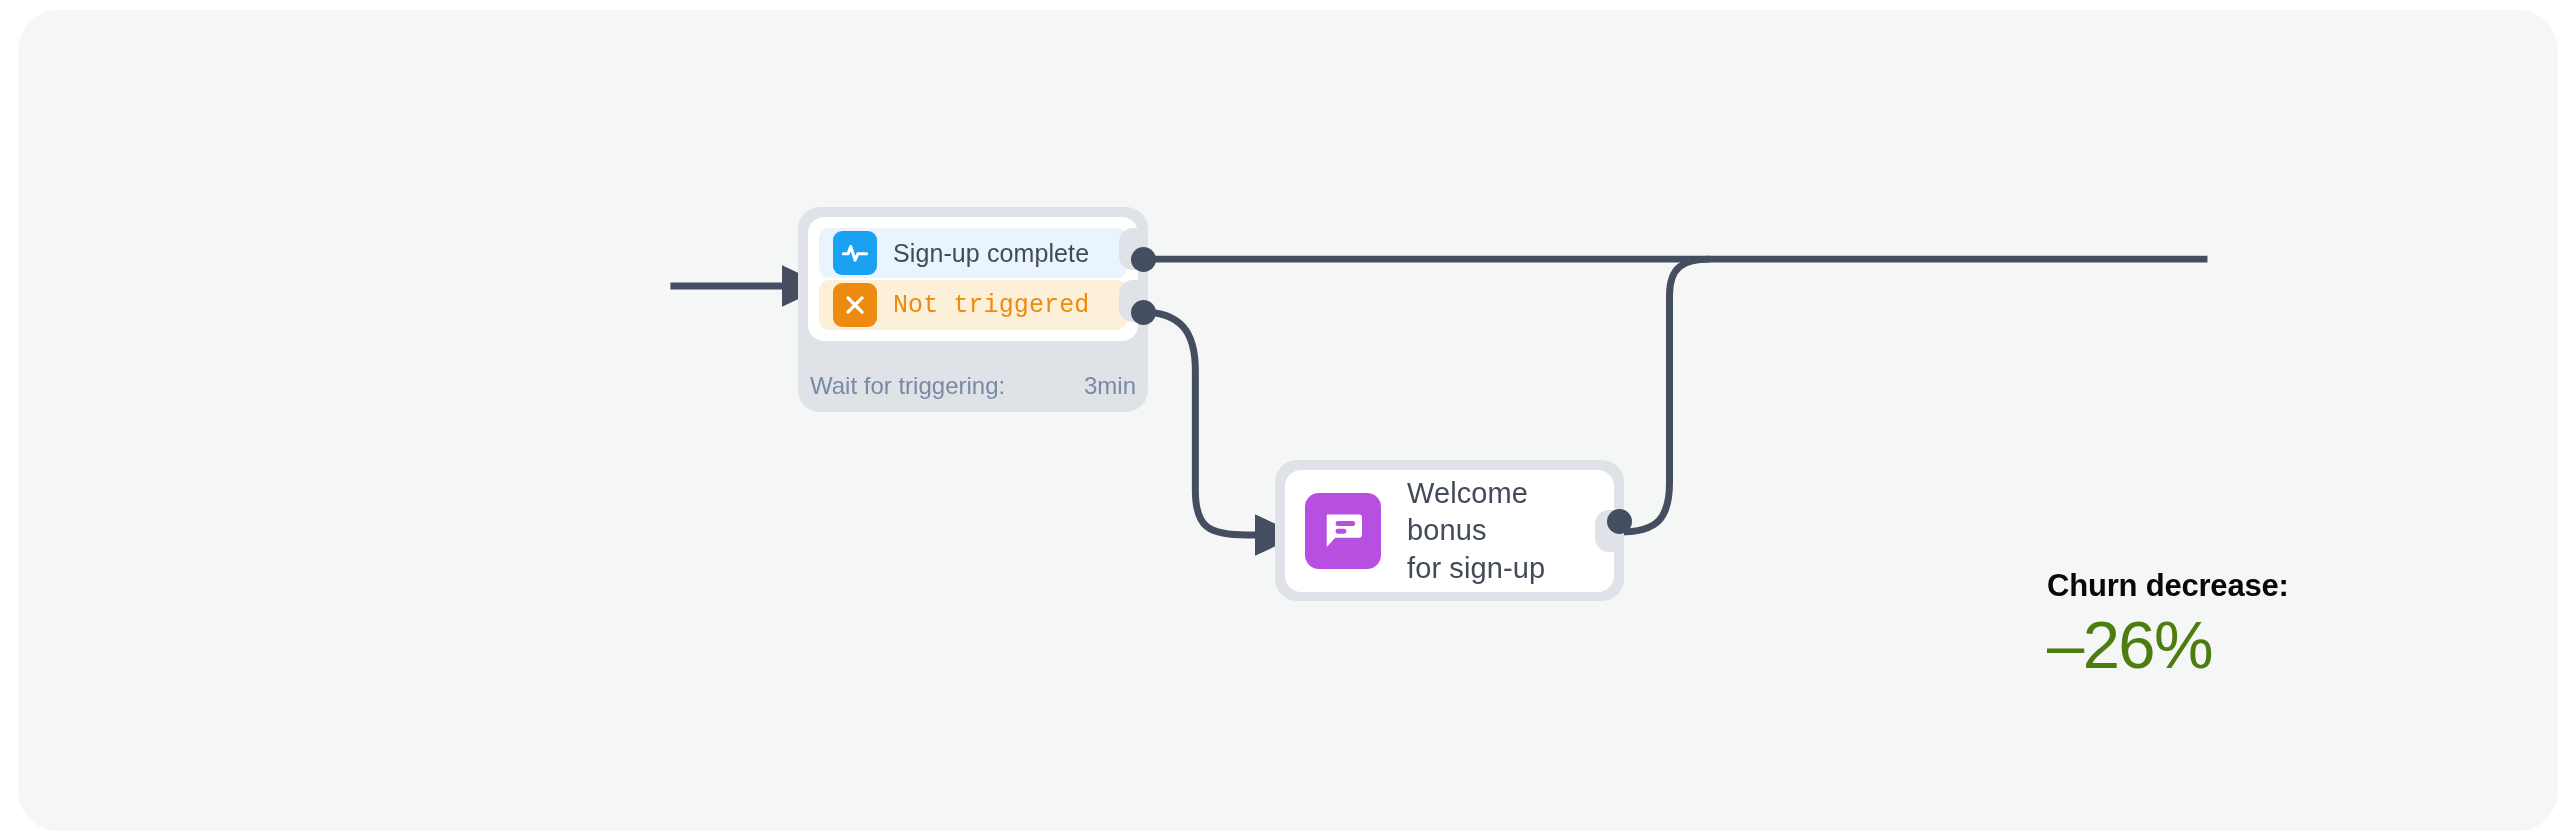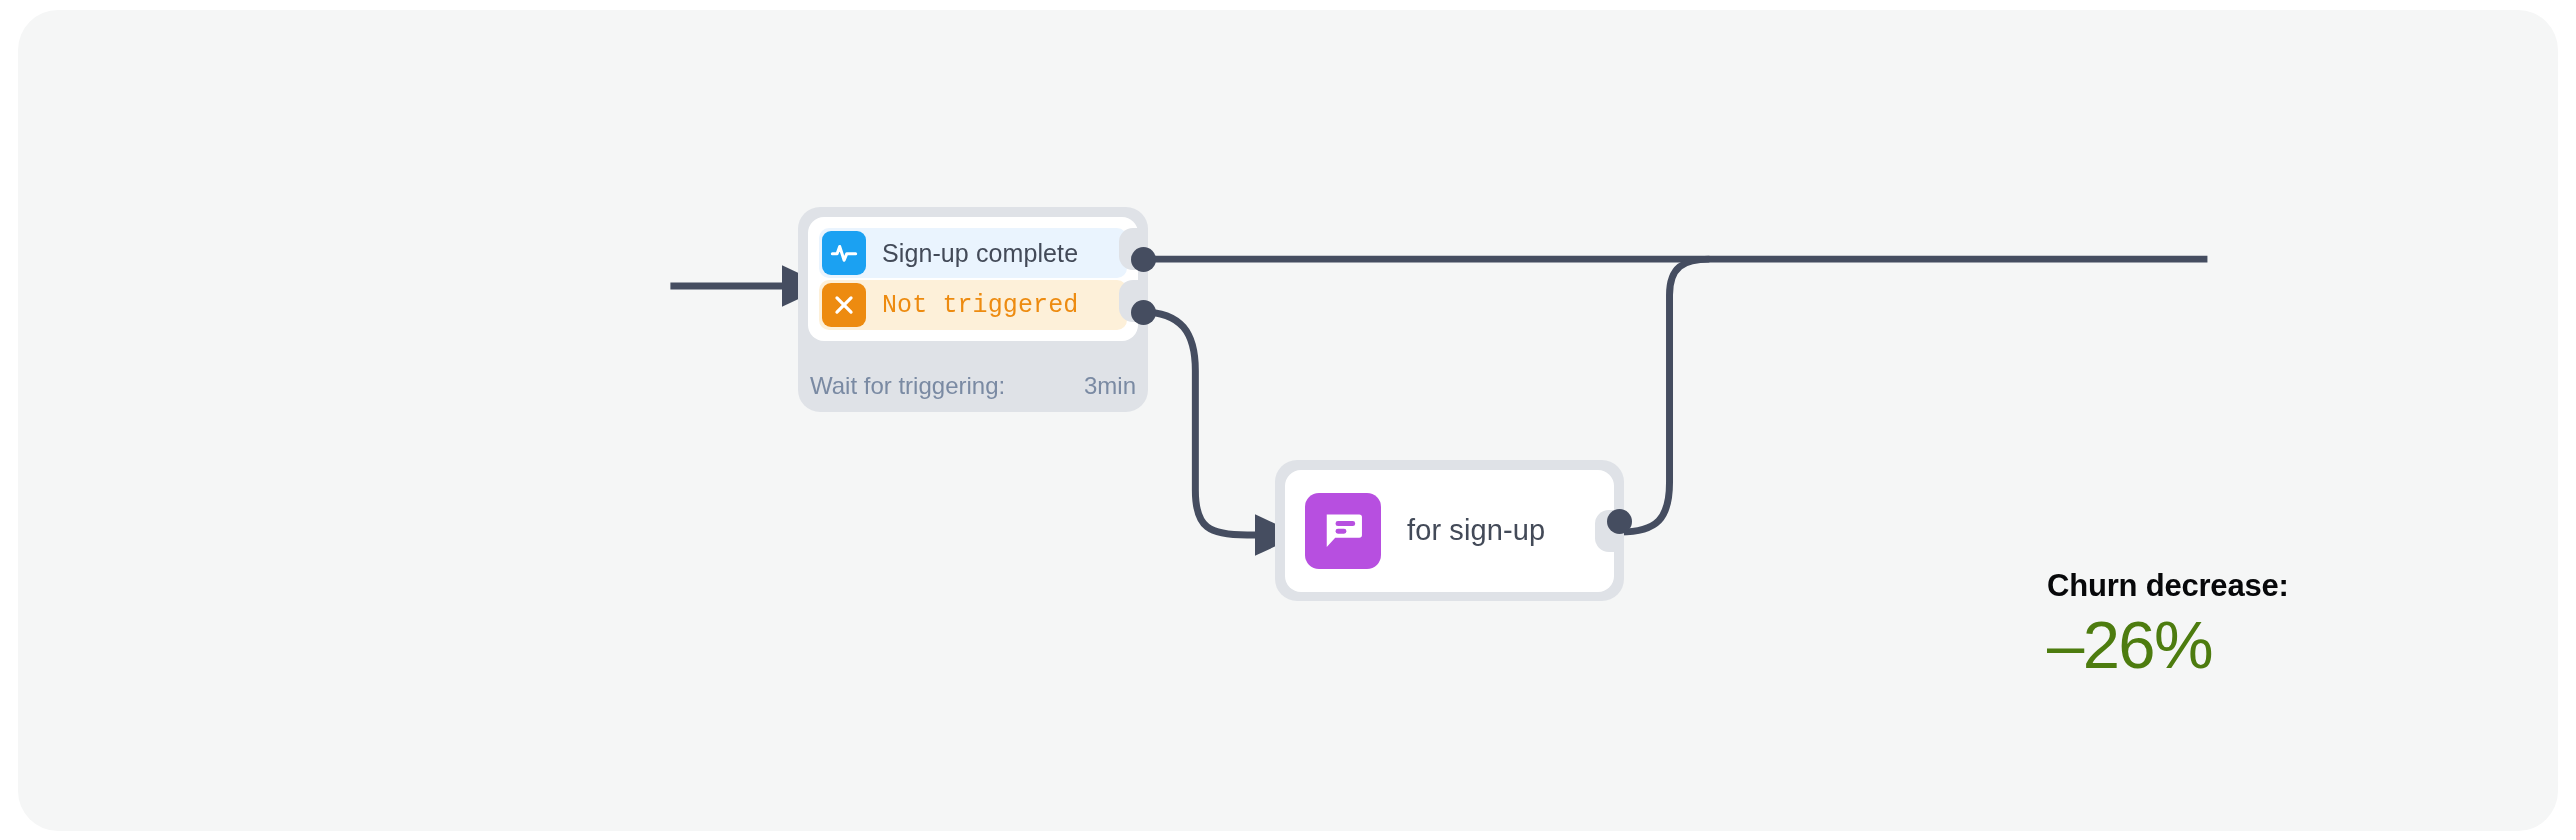--- a/index.html
+++ b/index.html
@@ -109,21 +109,21 @@
   #node-trigger .node-card {
     width: 330px;
     height: 124px;
     padding: 11px;
   }
   .branch-row {
     display: flex;
     align-items: center;
     height: 50px;
     border-radius: 10px;
-    padding-left: 3px;
+    padding-left: 14px;
     padding-right: 12px;
   }
   .branch-row + .branch-row { margin-top: 2px; }
   .branch-row.blue-row   { background: #eaf4fe; }
   .branch-row.orange-row { background: #fdf0d9; }
   .branch-label {
     margin-left: 16px;
     font-size: 25px;
     letter-spacing: 0.1px;
     white-space: nowrap;
@@ -270,20 +270,21 @@
       <div class="icon-tile purple">
         <svg width="44" height="42" viewBox="0 0 26 24" aria-hidden="true">
           <path d="M3.4 2.2 H22.6 A1.6 1.6 0 0 1 24.2 3.8 V14.4
                    A1.6 1.6 0 0 1 22.6 16 H8.4 L3.4 21.4 Z" fill="#ffffff"></path>
           <rect x="8.6" y="6.1" width="11.6" height="3.0" rx="1.4" fill="#b74fe0"></rect>
           <rect x="8.6" y="10.6" width="6.4" height="3.0" rx="1.4" fill="#b74fe0"></rect>
         </svg>
       </div>
 
       <div class="node-title">
+        <div>Welcome bonus</div>
         <div>for sign-up</div>
       </div>
 
       <div class="notch" style="top:40px;"></div>
     </div>
 
     <div class="port-dot" style="left:332px; top:49px;"></div>
   </div>
 
   <div id="metric">

